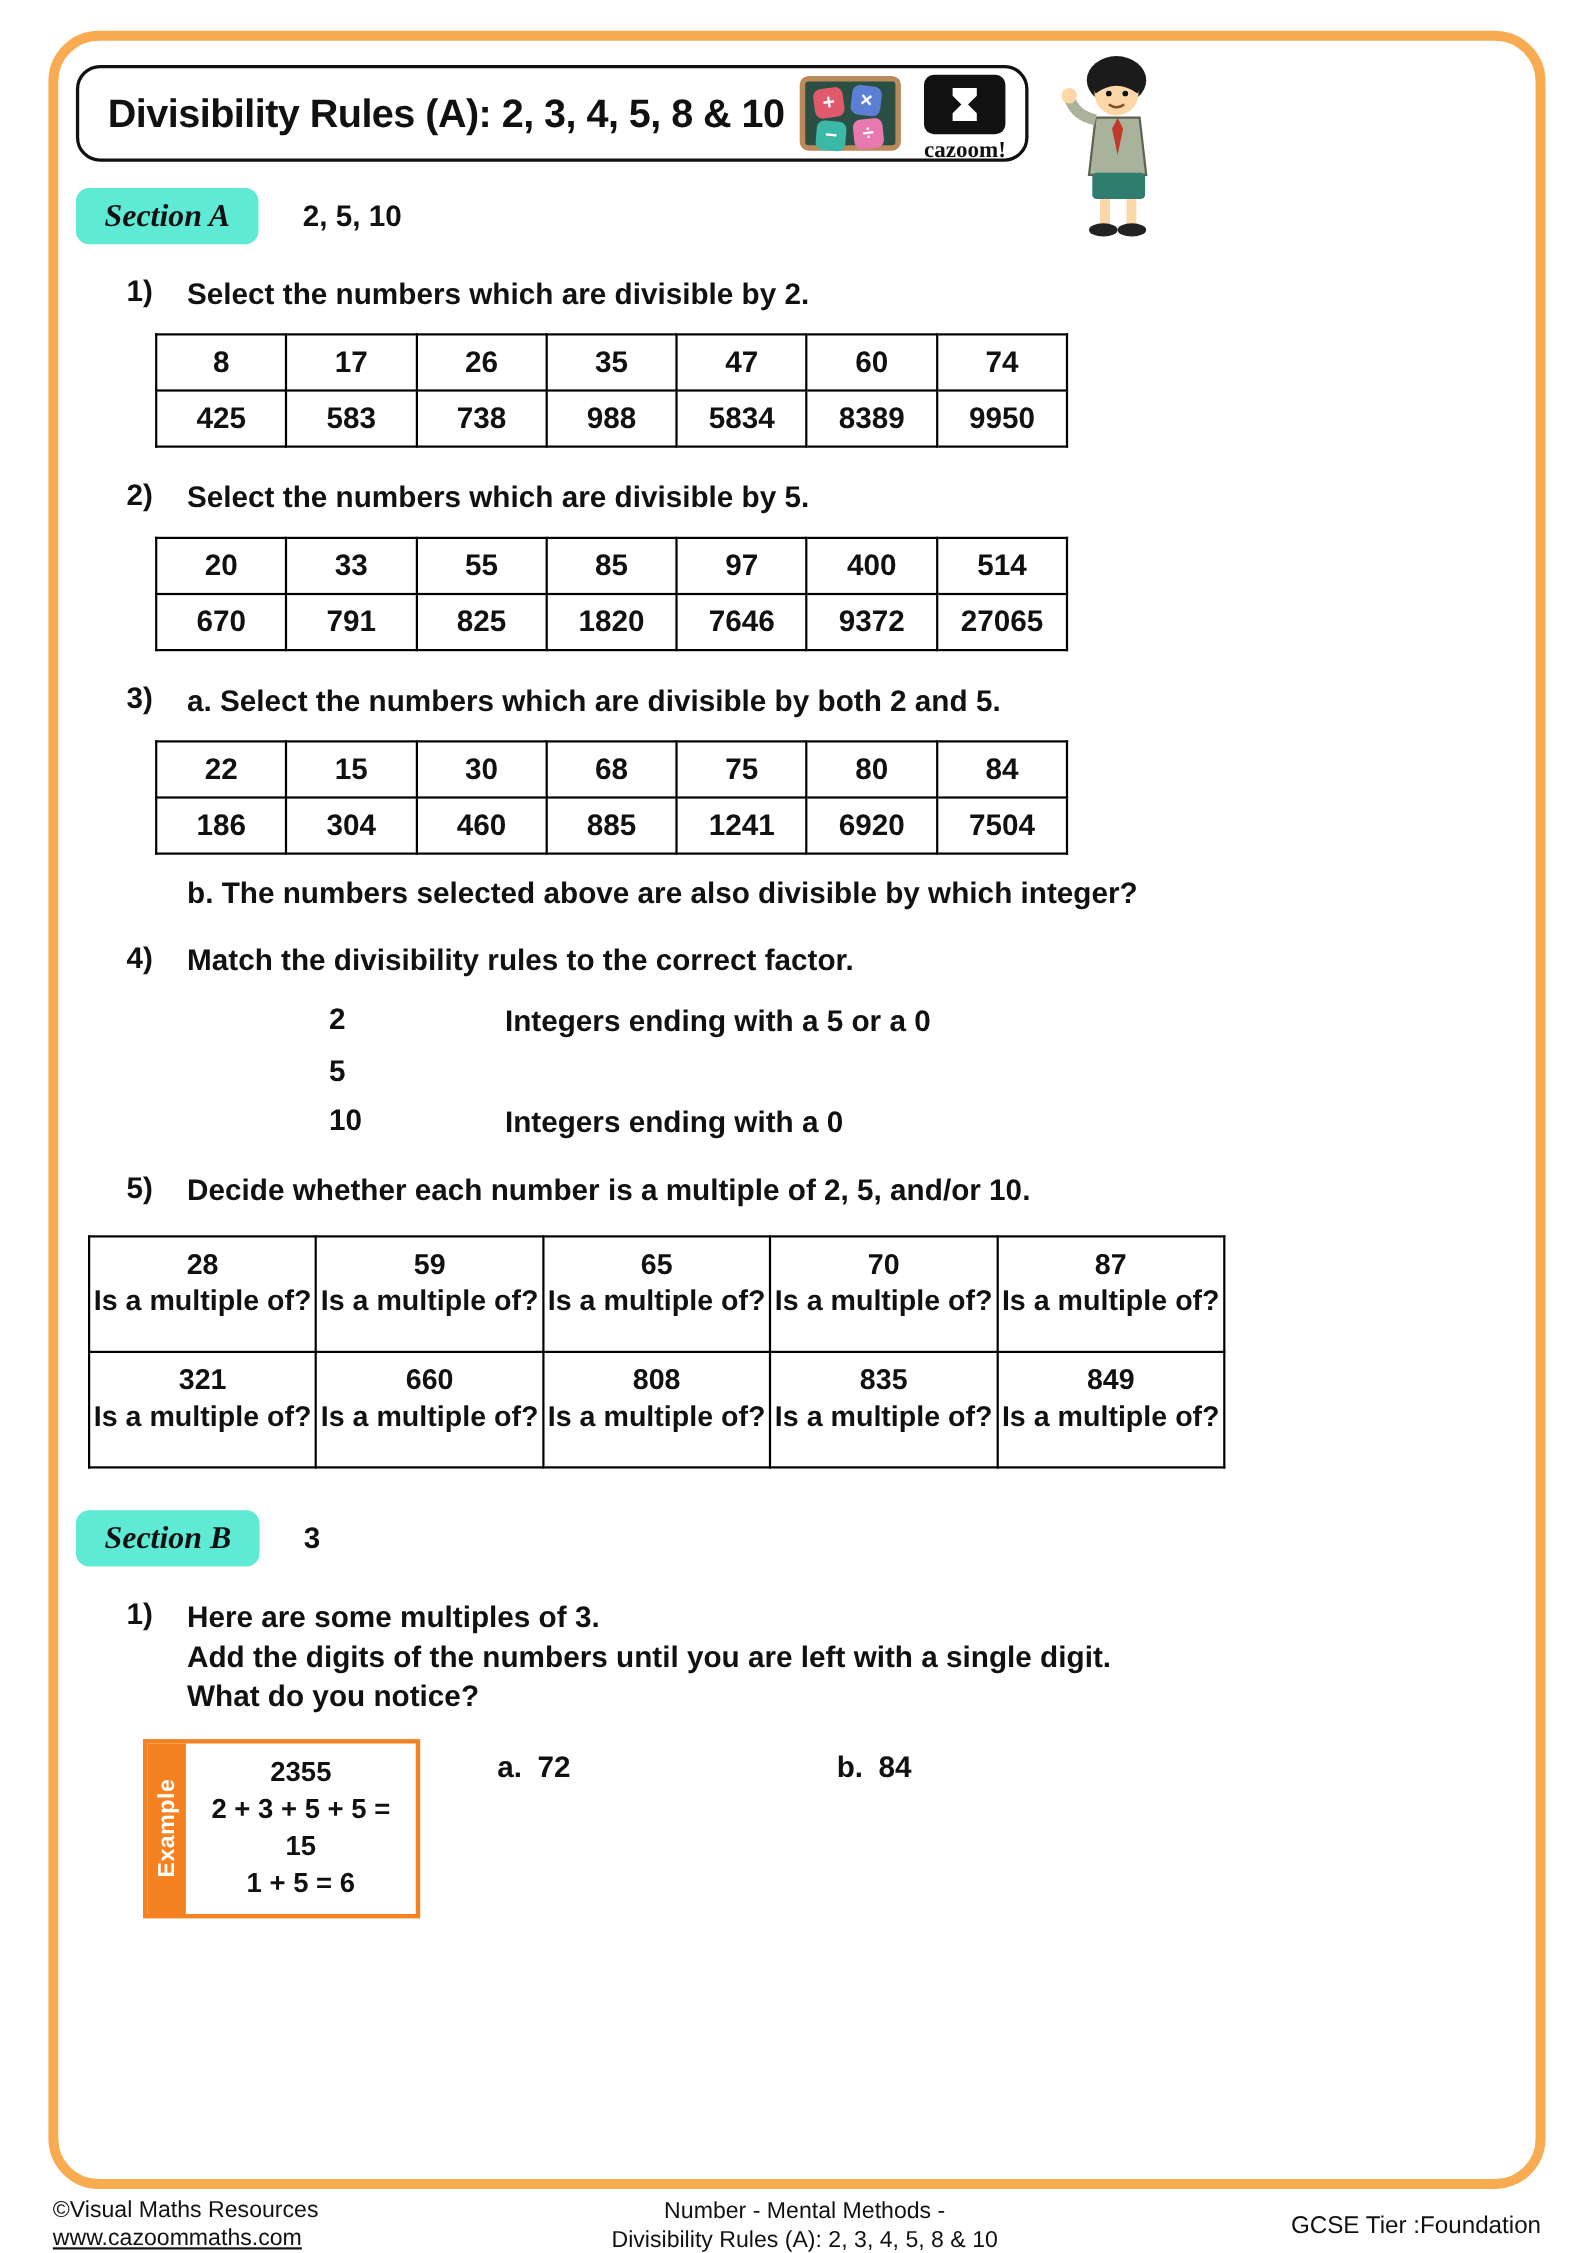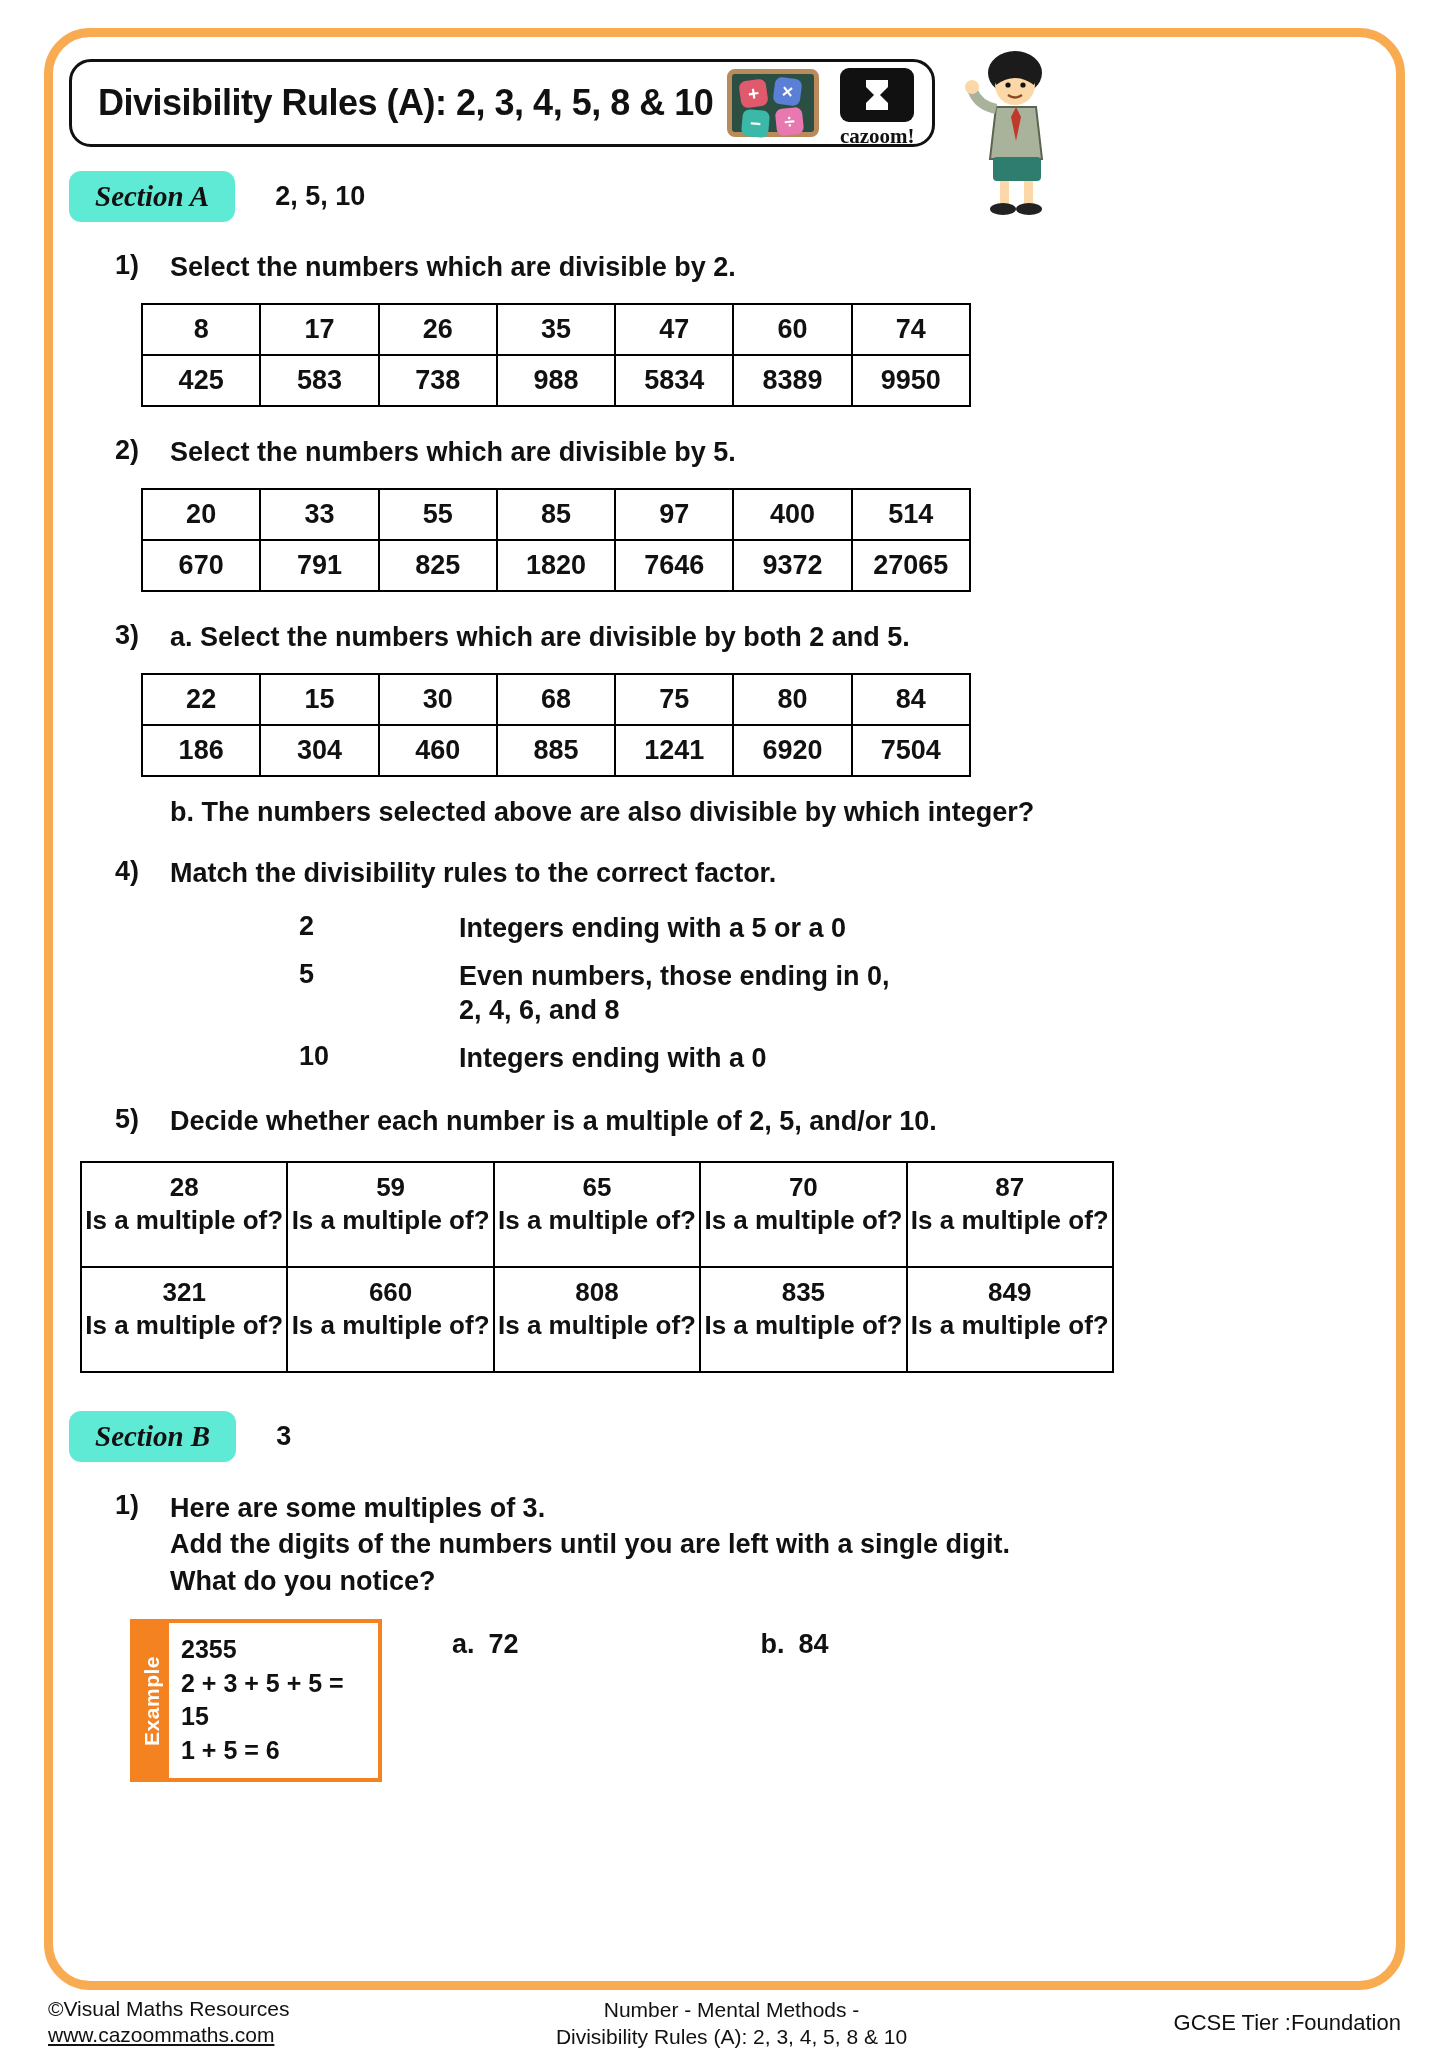--- a/index.html
+++ b/index.html
@@ -91,21 +91,21 @@
     width:252px; min-height:114px; border:4px solid #F58220; display:flex; background:#fff;
   }
   .example-tab {
     width:35px; background:#F58220; color:#fff;
     display:flex; align-items:center; justify-content:center; flex:0 0 auto;
   }
   .example-tab span {
     writing-mode:vertical-rl; transform:rotate(180deg);
     font-weight:bold; font-size:21px; letter-spacing:0.5px;
   }
-  .example-content { padding:10px 12px; font-weight:bold; font-size:25px; line-height:1.35; }
+  .example-content { padding:10px 12px; font-weight:bold; font-size:25px; line-height:1.35;text-align:center; }
   .ab-item { display:flex; gap:14px; font-weight:bold; font-size:27px; margin-top:10px; }
   .ab-a { margin-left:70px; }
   .ab-b { margin-left:242px; }
   
   .footer {
     position:absolute; left:48px; top:1996px; width:1353px;
     display:flex; justify-content:space-between; align-items:flex-start;
     font-size:21px;
   }
   .footer-left div { line-height:1.25; }
@@ -250,21 +250,20 @@
     <span class="qnum">4)</span>
     <span class="qtext">Match the divisibility rules to the correct factor.</span>
   </div>
   <div class="match">
     <div class="match-row">
       <span class="match-factor">2</span>
       <span class="match-rule">Integers ending with a 5 or a 0</span>
     </div>
     <div class="match-row">
       <span class="match-factor">5</span>
-      <span class="match-rule">Even numbers, those ending in 0, 2, 4, 6, and 8</span>
     </div>
     <div class="match-row">
       <span class="match-factor">10</span>
       <span class="match-rule">Integers ending with a 0</span>
     </div>
   </div>
 
   <div class="question">
     <span class="qnum">5)</span>
     <span class="qtext">Decide whether each number is a multiple of 2, 5, and/or 10.</span>

